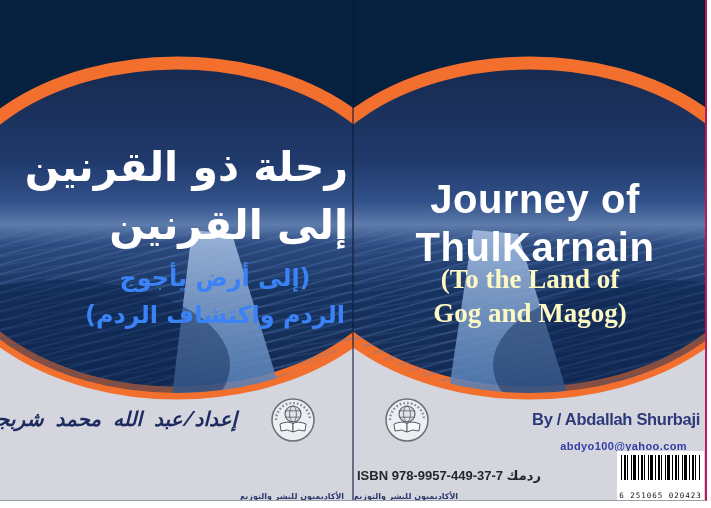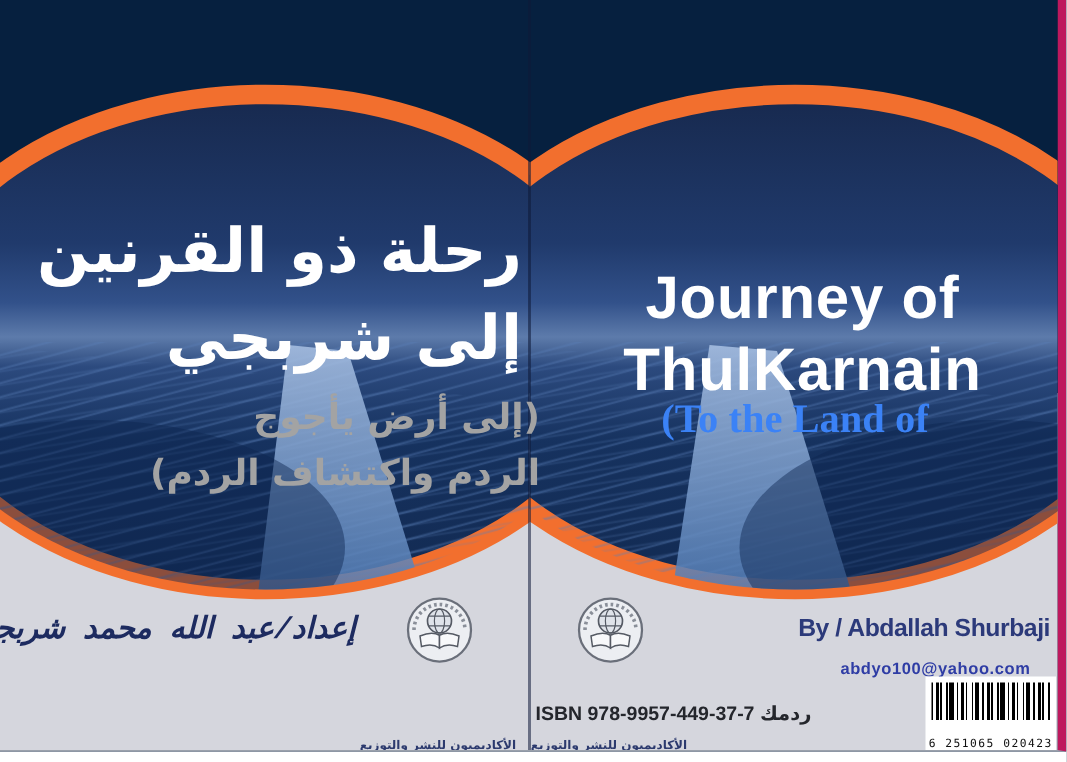--- a/index.html
+++ b/index.html
@@ -1,44 +1,44 @@
 <!DOCTYPE html>
 <html><head>
 <meta charset="utf-8">
 <style>
   html,body{margin:0;padding:0;background:#fff;}
   .page{position:relative;width:711px;height:508px;background:#ffffff;overflow:hidden;
         font-family:"Liberation Sans","DejaVu Sans",sans-serif;}
   .cover{position:absolute;left:0;top:0;width:705px;height:500px;overflow:hidden;
-         border-right:6px solid #be185d;border-bottom:1px solid #9aa0ab;background:#06203f;}
+         border-right:2px solid #be185d;border-bottom:1px solid #9aa0ab;background:#06203f;}
   .half{position:absolute;top:0;width:354px;height:500px;overflow:hidden;}
   .half-left{left:0;}
   .half-right{left:353px;}
   .half svg{display:block;}
   .spine{position:absolute;left:352px;top:0;width:2px;height:500px;
          background:rgba(14,26,56,0.55);}
   
   .ov{position:absolute;}
   .back-title{left:40px;top:138px;width:308px;text-align:right;direction:rtl;
       color:#ffffff;font-family:"DejaVu Sans",sans-serif;font-weight:bold;
       font-size:41px;line-height:58px;}
   .back-title .l2{padding-left:0;margin-right:0;display:block;margin-left:95px;
       white-space:nowrap;}
   .back-title .l1{display:block;white-space:nowrap;}
-  .back-subtitle{left:70px;top:260px;width:290px;direction:rtl;
-      color:#a3a3a3;font-family:"DejaVu Sans",sans-serif;font-weight:bold;
+  .back-subtitle{left:70px;top:260px;width:290px;text-align:center;direction:rtl;
+      color:#3b82f6;font-family:"DejaVu Sans",sans-serif;font-weight:bold;
       font-size:24px;line-height:37px;}
   .back-subtitle span{display:block;white-space:nowrap;}
   .back-author{left:25px;top:406px;width:212px;text-align:center;direction:rtl;
       color:#1d2b60;font-family:Liberation Mono, monospace;font-weight:bold;
       font-style:italic;font-size:20px;line-height:30px;white-space:nowrap;}
   .front-title{left:380px;top:131px;width:310px;text-align:center;color:#ffffff;
       font-weight:bold;font-size:40px;line-height:48px;letter-spacing:0.5px;margin-top:44px;}
   .front-title span{display:block;white-space:nowrap;}
-  .front-subtitle{left:385px;top:262px;width:290px;text-align:center;color:#3b82f6;
+  .front-subtitle{left:385px;top:262px;width:290px;text-align:center;color:#fef9c3;
       font-family:"Liberation Serif","DejaVu Serif",serif;font-weight:bold;
       font-size:27px;line-height:34px;}
   .front-subtitle span{display:block;white-space:nowrap;}
   .byline{left:505px;top:409px;width:195px;text-align:right;color:#2c3a7a;
       font-weight:bold;font-size:16.5px;line-height:20px;letter-spacing:-0.3px;
       white-space:nowrap;}
   .email{left:505px;top:437px;width:195px;text-align:right;padding-right:13px;
       box-sizing:border-box;color:#2f3da5;font-weight:bold;font-size:11px;
       line-height:18px;letter-spacing:0.4px;white-space:nowrap;}
   .logo{width:46px;height:46px;}
@@ -134,21 +134,21 @@
           <polygon points="120,230 165,234 215,396 95,396" fill="url(#edgeR)" opacity="0.85"></polygon>
           <ellipse cx="310" cy="365" rx="170" ry="85" fill="#0e2650" opacity="0.45"></ellipse>
         </g>
       </svg>
     </div>
 
     <div class="spine"></div>
 
     <div class="ov back-title">
       <span class="l1">رحلة ذو القرنين</span>
-      <span class="l2">إلى شربجي</span>
+      <span class="l2">إلى القرنين</span>
     </div>
     <div class="ov back-subtitle">
       <span>(إلى أرض يأجوج</span>
       <span>الردم واكتشاف الردم)</span>
     </div>
     <div class="ov back-author">إعداد/عبد الله محمد شربجي</div>
 
     <svg class="ov logo logo-left" viewBox="0 0 46 46">
       <circle cx="23" cy="23" r="21" fill="#eceef2" stroke="#6a6f7a" stroke-width="1.5"></circle>
       <path d="M6,23 A17,17 0 0 1 40,23" fill="none" stroke="#8a8f99" stroke-width="2.4" stroke-dasharray="1.8 2"></path>
@@ -162,20 +162,21 @@
       </g>
     </svg>
     <div class="ov pub-caption pub-caption-left">الأكاديميون للنشر والتوزيع</div>
 
     <div class="ov front-title">
       <span>Journey of</span>
       <span>ThulKarnain</span>
     </div>
     <div class="ov front-subtitle">
       <span>(To the Land of</span>
+      <span>Gog and Magog)</span>
     </div>
 
     <svg class="ov logo logo-right" viewBox="0 0 46 46">
       <circle cx="23" cy="23" r="21" fill="#eceef2" stroke="#6a6f7a" stroke-width="1.5"></circle>
       <path d="M6,23 A17,17 0 0 1 40,23" fill="none" stroke="#8a8f99" stroke-width="2.4" stroke-dasharray="1.8 2"></path>
       <circle cx="23" cy="17" r="8" fill="#dfe3ea" stroke="#555a64" stroke-width="1.1"></circle>
       <ellipse cx="23" cy="17" rx="3.4" ry="8" fill="none" stroke="#555a64" stroke-width="0.8"></ellipse>
       <line x1="15.4" y1="13.8" x2="30.6" y2="13.8" stroke="#555a64" stroke-width="0.8"></line>
       <line x1="15.4" y1="20.2" x2="30.6" y2="20.2" stroke="#555a64" stroke-width="0.8"></line>
       <g>

